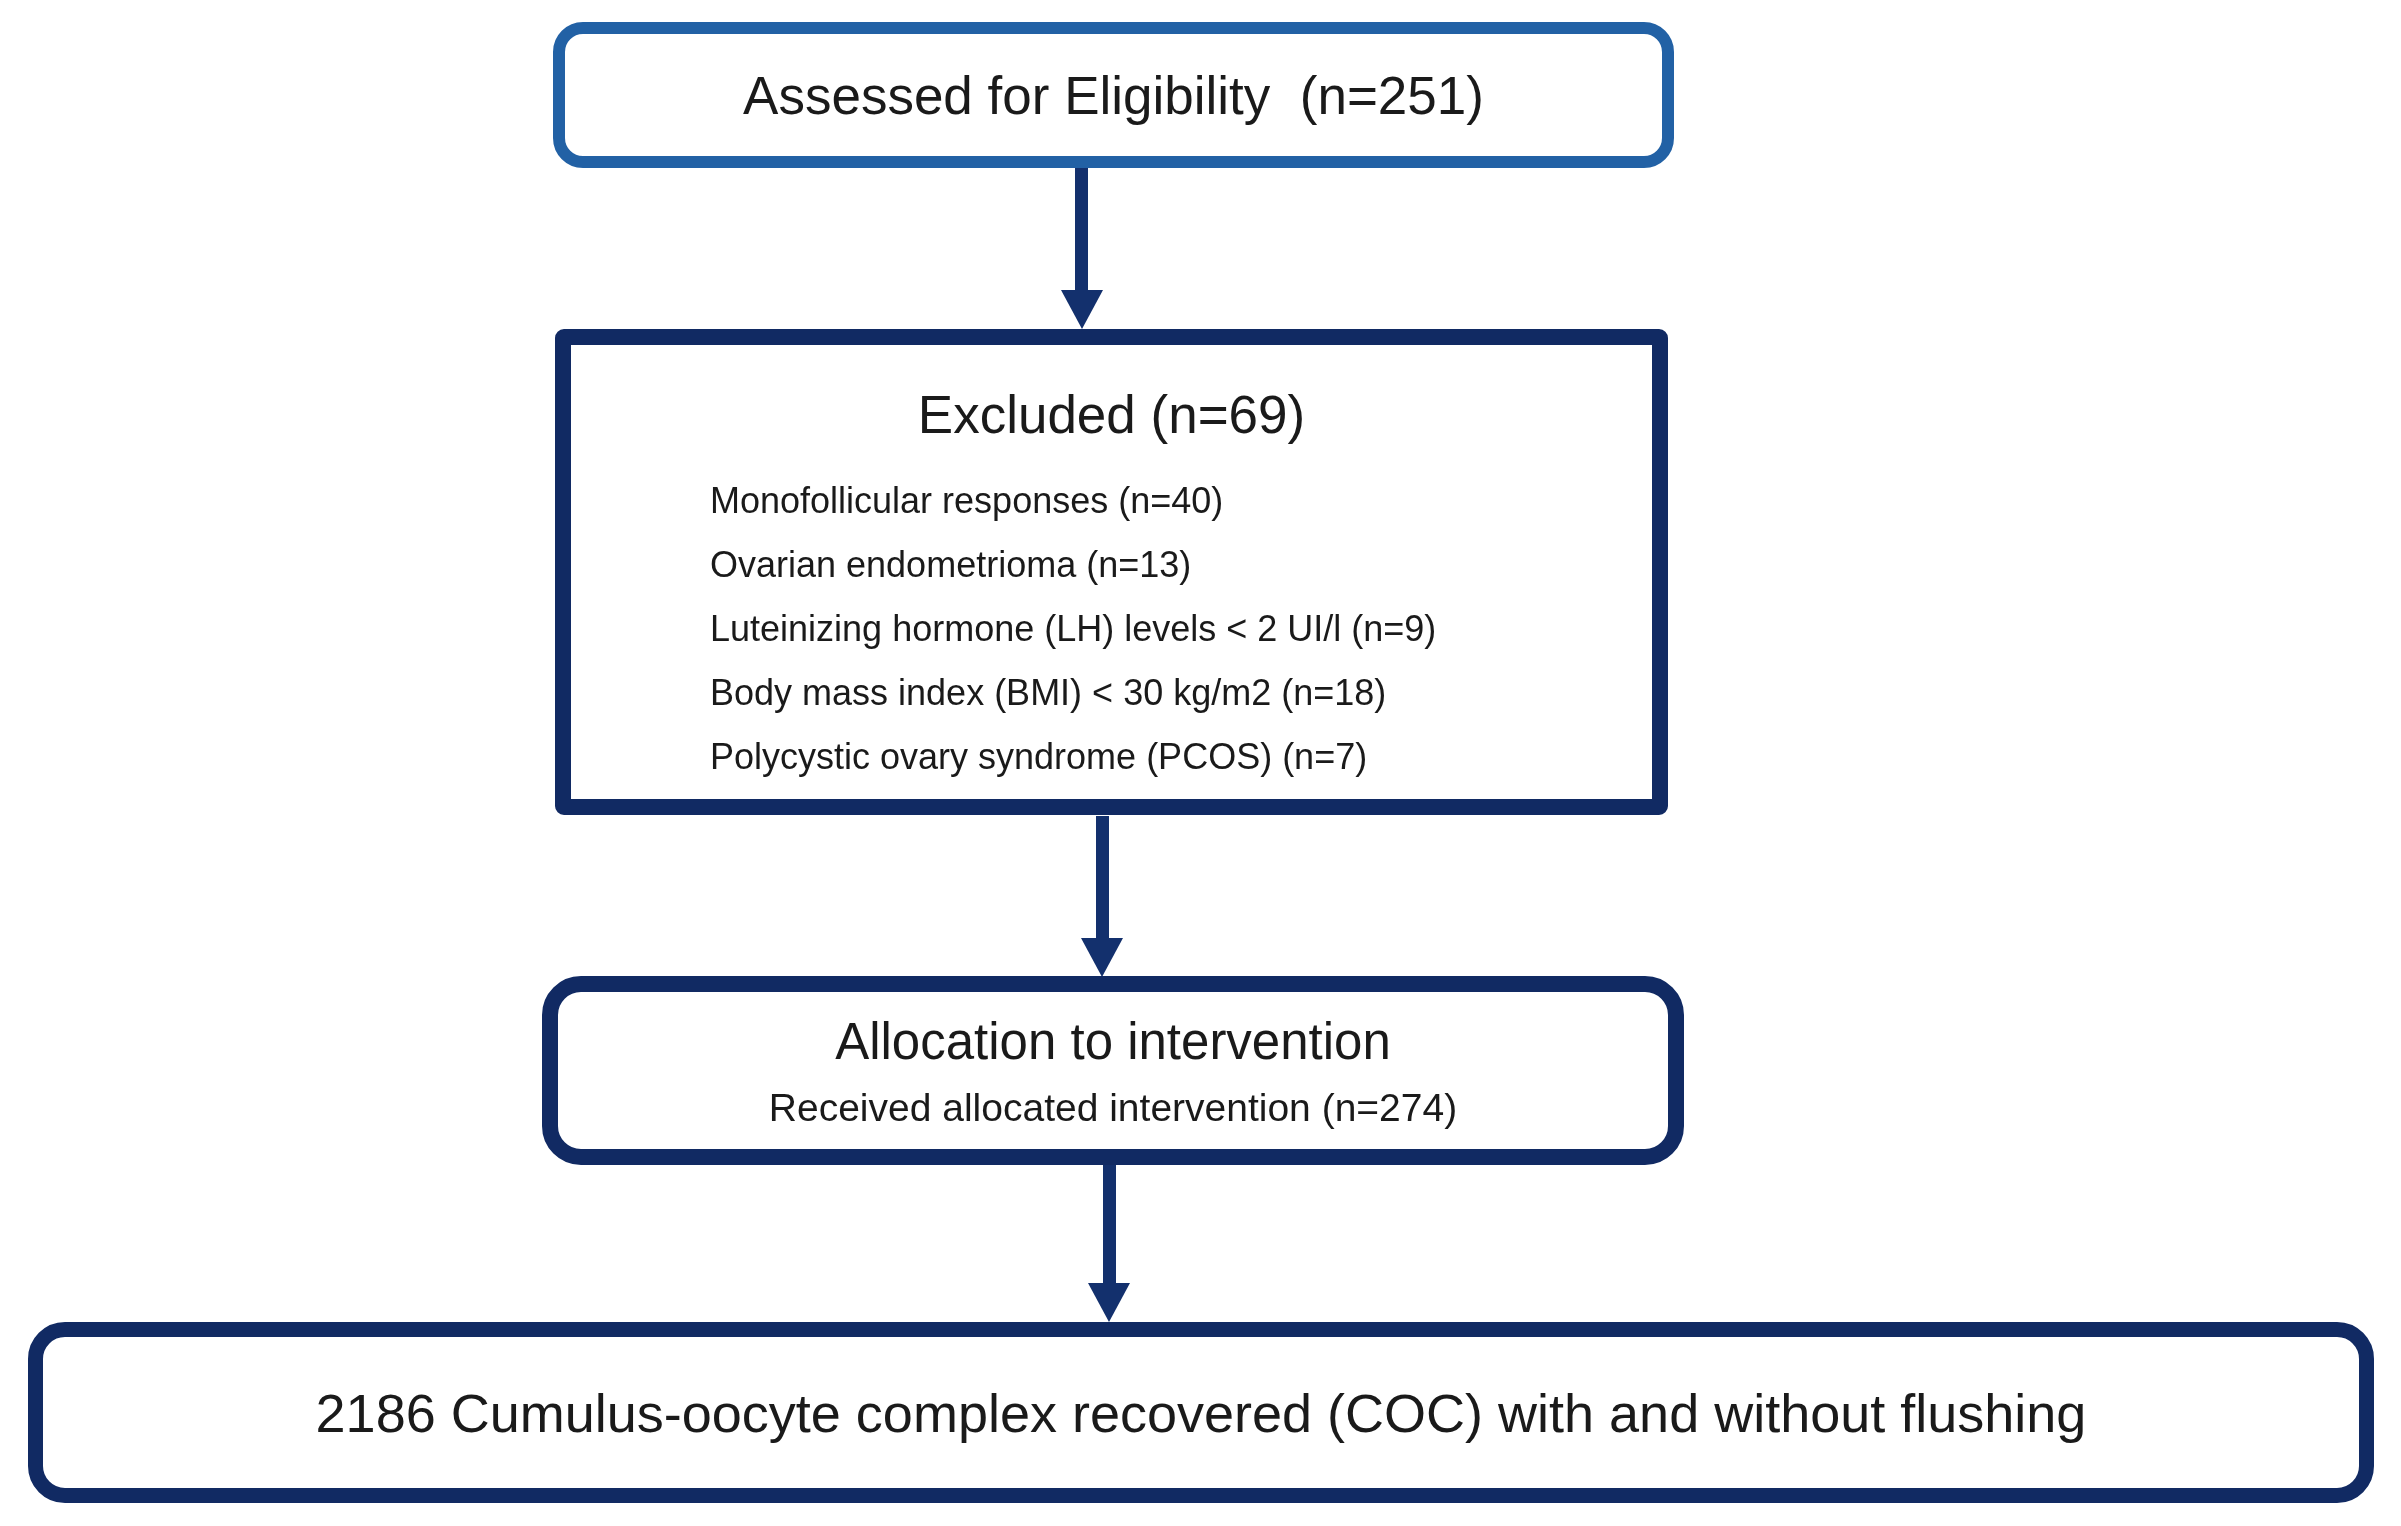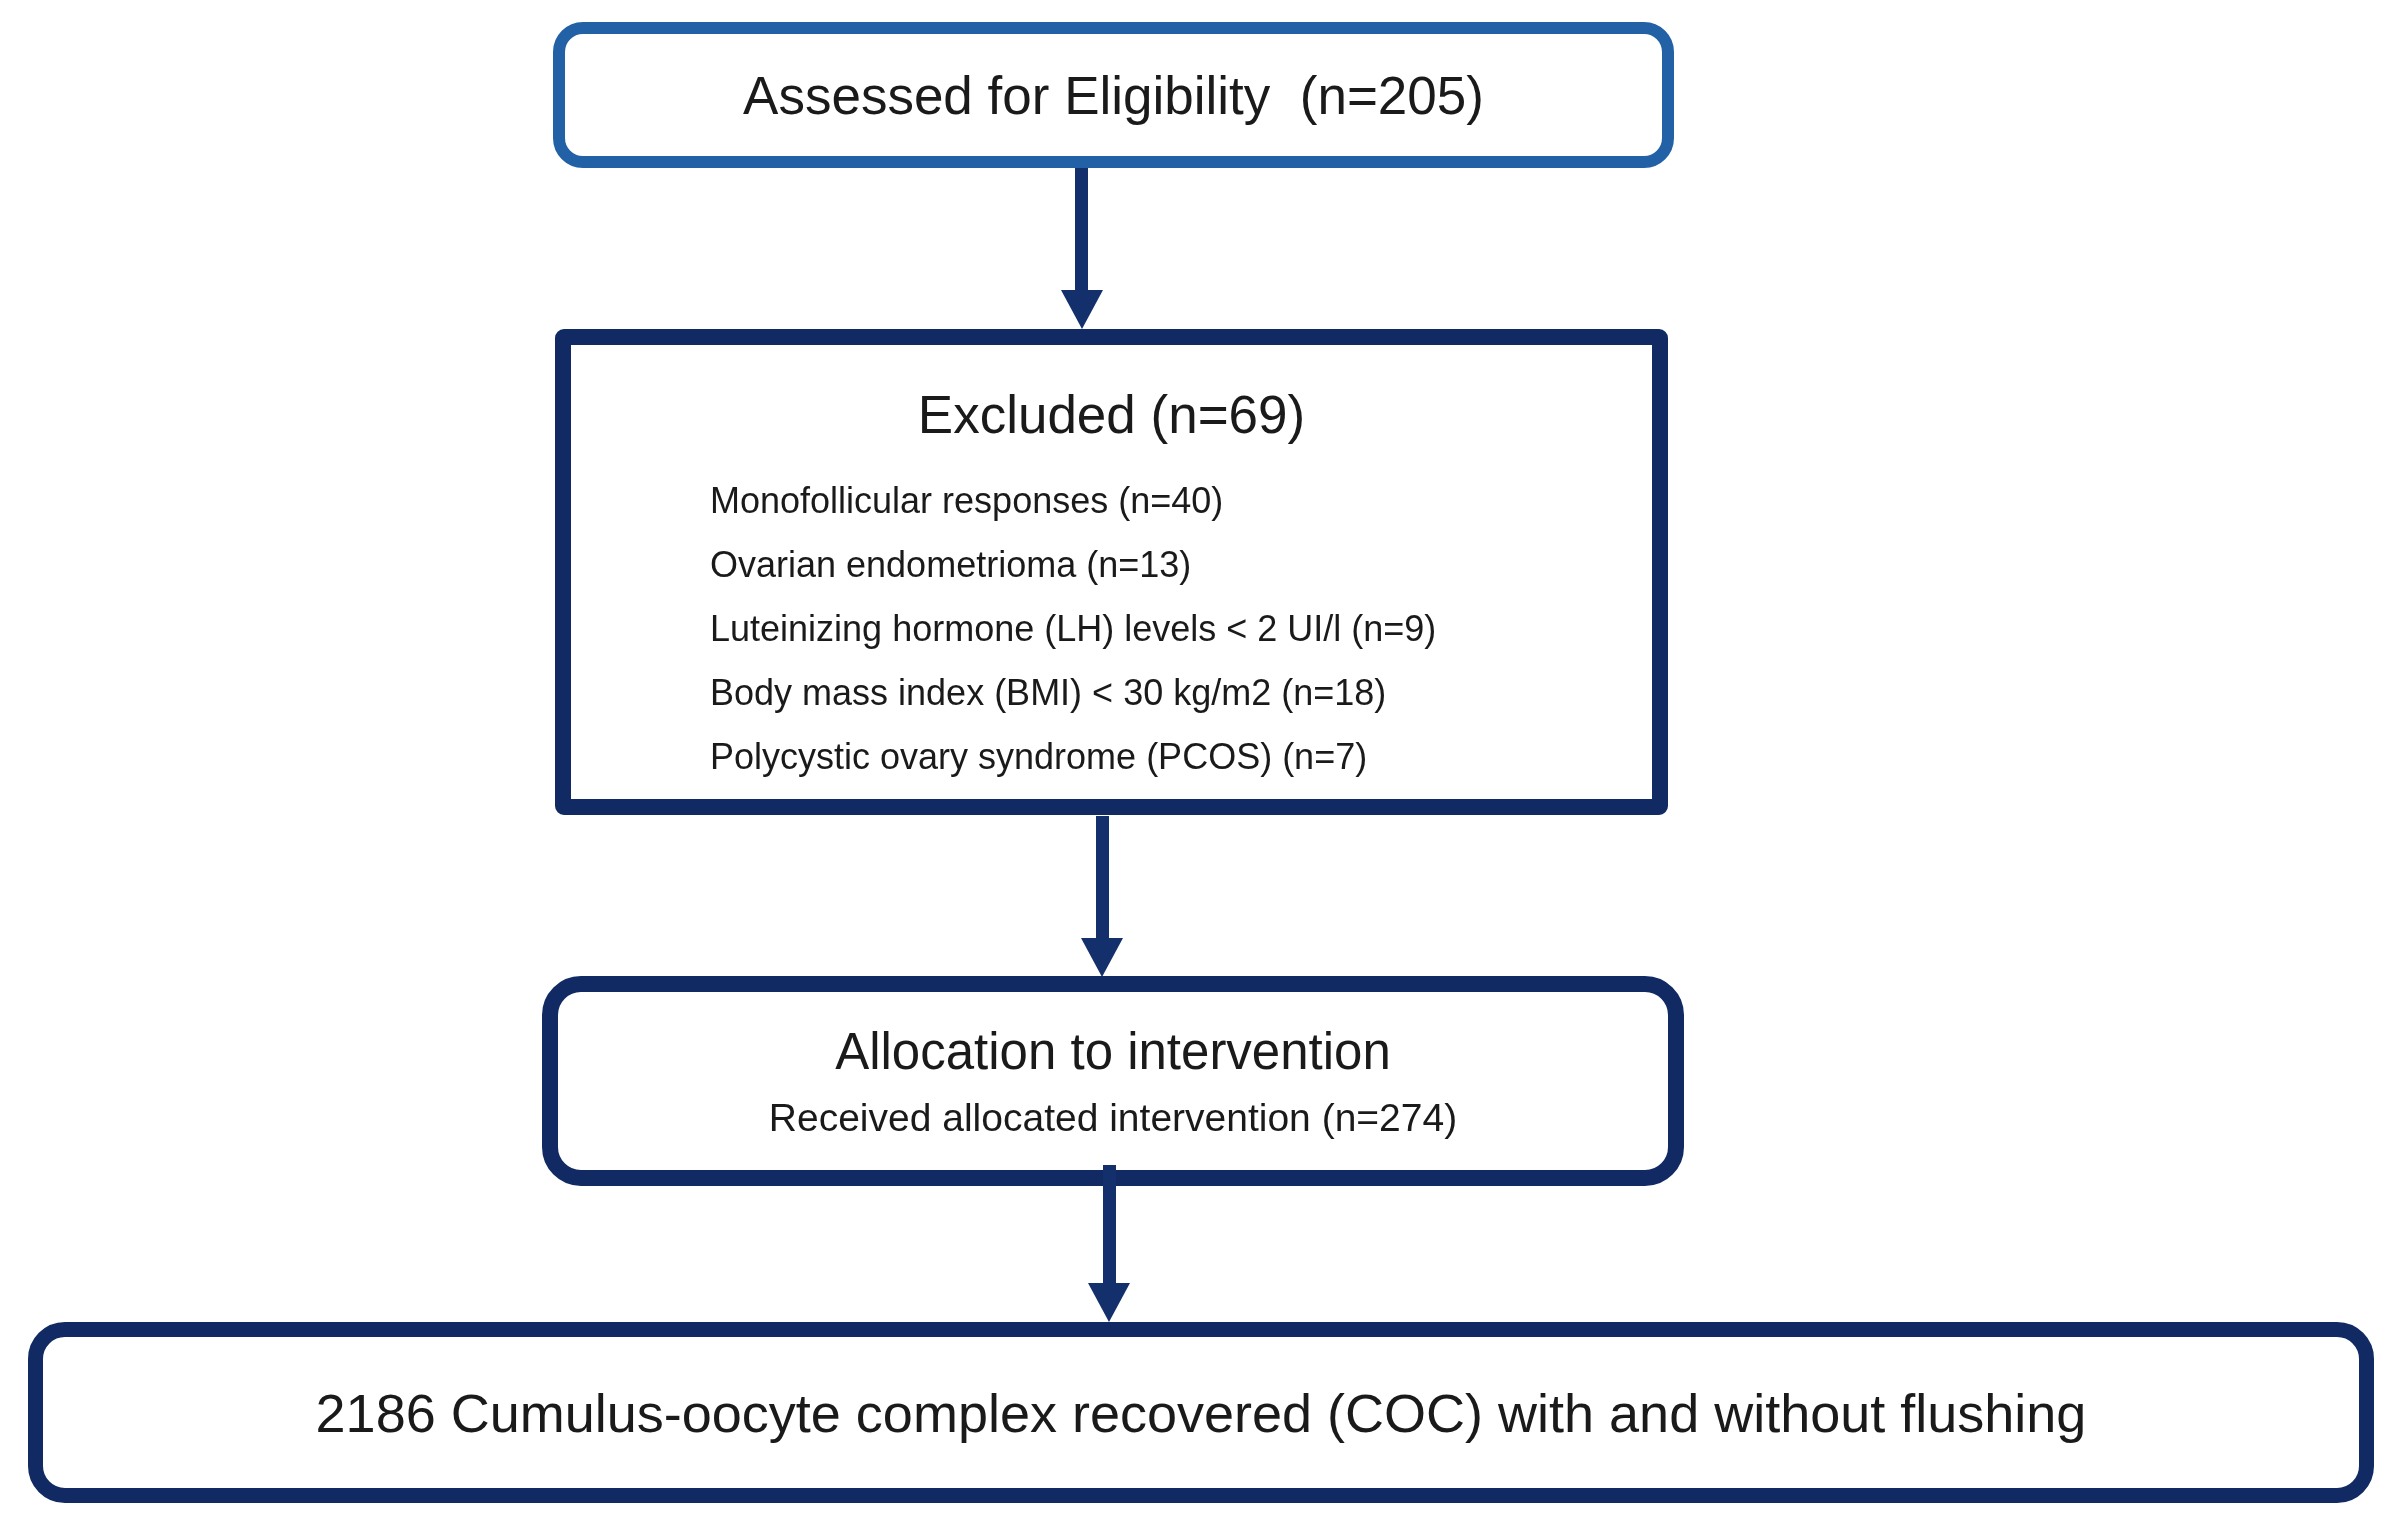--- a/index.html
+++ b/index.html
@@ -47,21 +47,21 @@
   }
   .box-excluded .items {
     margin: 24px 18.5px 0 139px;
     font-size: 36px;
     line-height: 1.78;
   }
 
   
   .box-allocation {
     left: 542px; top: 976px;
-    width: 1142px; height: 210px;
+    width: 1142px; height: 189px;
     border: 16.6px solid #112a63;
     border-radius: 39px;
     display: flex; flex-direction: column;
     align-items: center; justify-content: center;
   }
   .box-allocation .title { font-size: 51px; }
   .box-allocation .subtitle { font-size: 39px; margin-top: 15px; text-align: center; }
 
   
   .box-outcome {
@@ -92,21 +92,21 @@
   .head-2 { left: 1081px; top: 938px; }
   .stem-3 { left: 1103px; top: 1165px; height: 120px; }
   .head-3 { left: 1088px; top: 1283px; }
 </style>
 </head>
 <body>
 
 <div class="diagram">
 
   <div class="box box-assessed">
-    <div class="pre">Assessed for Eligibility  (n=205)</div>
+    <div class="pre">Assessed for Eligibility  (n=251)</div>
   </div>
 
   <div class="arrow-stem stem-1"></div>
   <div class="arrow-head head-1"></div>
 
   <div class="box box-excluded">
     <div class="title">Excluded (n=69)</div>
     <div class="items">
       <div class="item">Monofollicular responses (n=40)</div>
       <div class="item">Ovarian endometrioma (n=13)</div>

